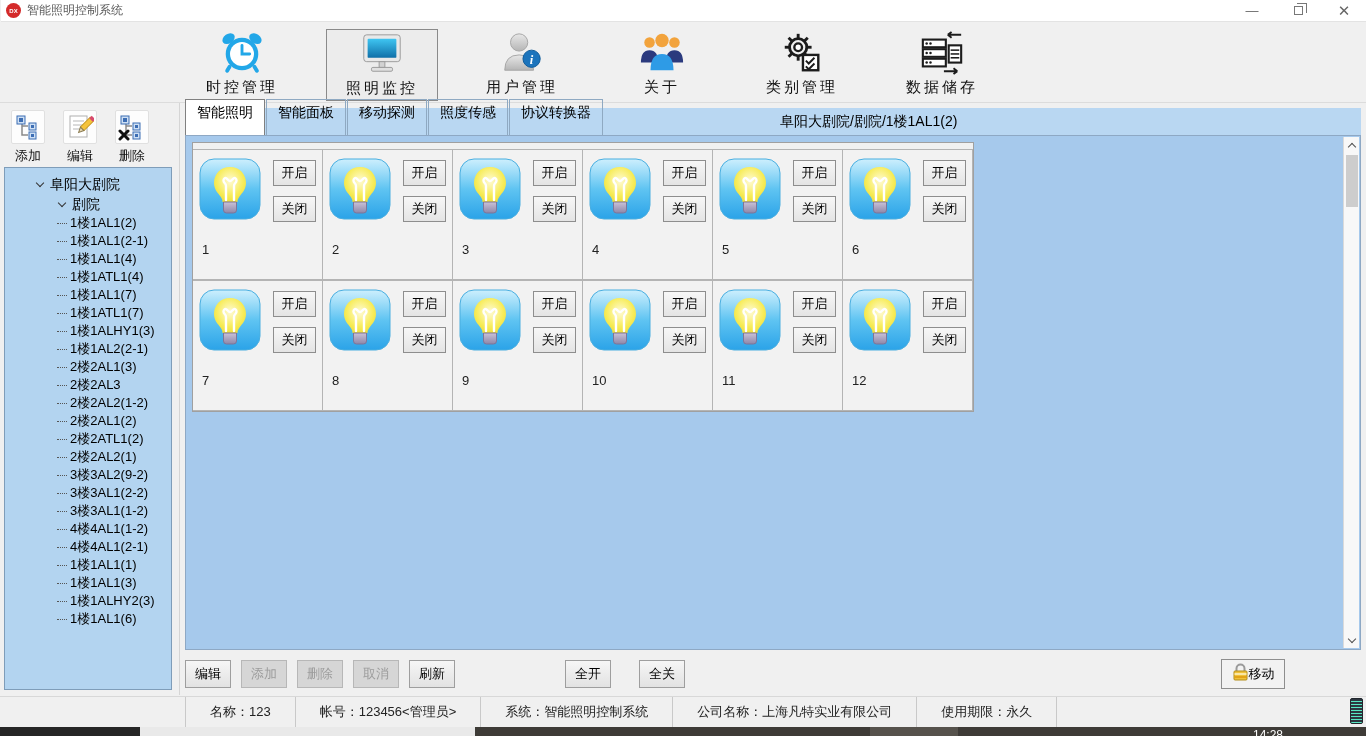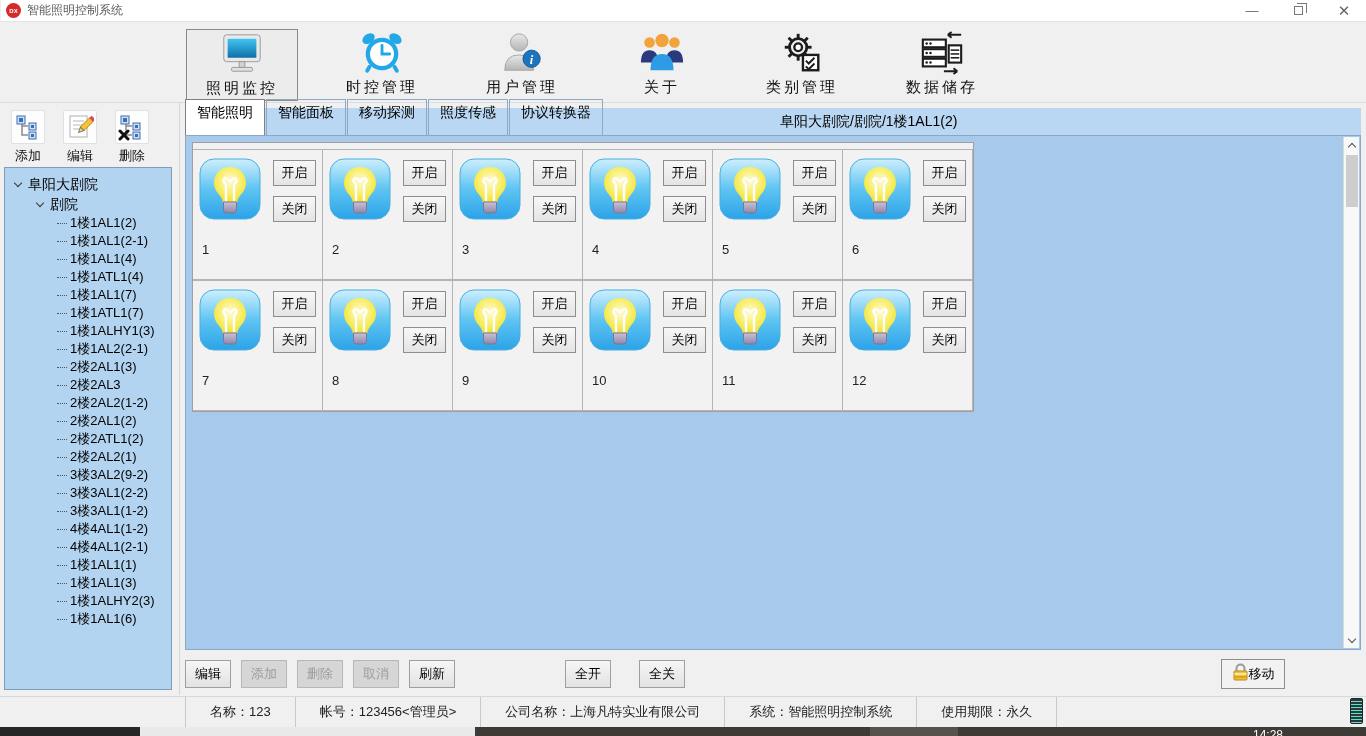--- a/index.html
+++ b/index.html
@@ -22,21 +22,21 @@
   .tb-icon { width:48px; height:48px; display:flex; align-items:center; justify-content:center; }
   .tb-label { font-size:15px; color:#111; letter-spacing:3px; margin-top:1px; white-space:nowrap; }
 
   
   .sidebar { position:absolute; left:0; top:103px; width:180px; height:592px; background:#f0f0f0; border-right:1px solid #d5d5d5; }
   .side-btns { display:flex; gap:8px; padding:7px 0 0 6px; }
   .side-btn { width:44px; display:flex; flex-direction:column; align-items:center; cursor:pointer; }
   .side-btn .ic { width:34px; height:34px; display:flex; align-items:center; justify-content:center; background:#fdfdfd; border:1px solid #e0e0e0; border-radius:2px; }
   .side-btn .lb { font-size:13px; color:#111; margin-top:3px; }
   .tree { position:absolute; left:4px; top:64px; width:168px; bottom:5px; background:#b3d4f0; border:1px solid #7f9db9; overflow:hidden; padding-top:6px; }
-  .tree-root, .tree-group { font-size:14px; color:#000; height:20px; line-height:20px; white-space:nowrap; }
+  .tree-root, .tree-group { font-size:14px; color:#000; height:20px; line-height:20px; white-space:nowrap;margin-left:22px; }
   .tree-root { padding-left:10px; }
   .tree-group { padding-left:32px; }
   .chev { display:inline-block; width:6px; height:6px; border-right:1.6px solid #333; border-bottom:1.6px solid #333; transform:rotate(45deg); margin-right:7px; position:relative; top:-3px; }
   .tree-item { font-size:13px; color:#000; height:18px; line-height:18px; padding-left:52px; white-space:nowrap; cursor:pointer; }
   .tree-item::before { content:""; display:inline-block; width:10px; border-top:1px dotted #555; margin-right:3px; vertical-align:middle; }
 
   
   .tabbar { position:absolute; left:185px; top:108px; right:5px; height:27px; background:#b9d7f2; display:flex; align-items:flex-end; }
   .tab { height:36px; line-height:25px; padding:0 11px; font-size:14px; color:#000; border:1px solid #8fa9c2; border-bottom:none; margin-right:1px; cursor:pointer; white-space:nowrap; }
   .tab.active { background:#ffffff; border-color:#808080; font-weight:normal; }
@@ -92,52 +92,52 @@
     <span class="win-btn">—</span>
     <span class="win-btn">
         <span class="restore-glyph"></span>
       </span>
     <span class="win-btn" style="font-size:15px;">✕</span>
   </div>
 </div>
 
 <div class="toolbar">
   <div class="tb-row">
-    <div class="tb-item active">
-      <div class="tb-icon">
-        <svg width="46" height="46" viewBox="0 0 48 48">
-          <defs>
-              <linearGradient id="scr" x1="0" y1="0" x2="0" y2="1">
-                <stop offset="0" stop-color="#3fc6f2"></stop>
-                <stop offset="1" stop-color="#0f6fa8"></stop>
-              </linearGradient>
-            </defs>
-          <rect x="5" y="4" width="38" height="28" rx="3" fill="#e9e9e9" stroke="#9a9a9a"></rect>
-          <rect x="9" y="8" width="30" height="20" rx="1" fill="url(#scr)"></rect>
-          <rect x="21" y="32" width="6" height="6" fill="#d2d2d2" stroke="#9a9a9a"></rect>
-          <rect x="13" y="38" width="22" height="4" rx="1.5" fill="#e0e0e0" stroke="#9a9a9a"></rect>
-        </svg>
-      </div>
-      <div class="tb-label">照明监控</div>
-    </div>
     <div class="tb-item">
       <div class="tb-icon">
         <svg width="46" height="46" viewBox="0 0 48 48">
           <g fill="#22a7e8">
             <ellipse cx="10" cy="9" rx="7" ry="5" transform="rotate(-35 10 9)"></ellipse>
             <ellipse cx="38" cy="9" rx="7" ry="5" transform="rotate(35 38 9)"></ellipse>
             <rect x="8" y="36" width="4" height="9" rx="2" transform="rotate(30 10 40)"></rect>
             <rect x="36" y="36" width="4" height="9" rx="2" transform="rotate(-30 38 40)"></rect>
           </g>
           <circle cx="24" cy="25" r="17" fill="#22a7e8"></circle>
           <circle cx="24" cy="25" r="12.5" fill="#ffffff"></circle>
           <path d="M24 16 v9 h8" stroke="#22a7e8" stroke-width="3" fill="none" stroke-linecap="round"></path>
         </svg>
       </div>
       <div class="tb-label">时控管理</div>
+    </div>
+    <div class="tb-item active">
+      <div class="tb-icon">
+        <svg width="46" height="46" viewBox="0 0 48 48">
+          <defs>
+              <linearGradient id="scr" x1="0" y1="0" x2="0" y2="1">
+                <stop offset="0" stop-color="#3fc6f2"></stop>
+                <stop offset="1" stop-color="#0f6fa8"></stop>
+              </linearGradient>
+            </defs>
+          <rect x="5" y="4" width="38" height="28" rx="3" fill="#e9e9e9" stroke="#9a9a9a"></rect>
+          <rect x="9" y="8" width="30" height="20" rx="1" fill="url(#scr)"></rect>
+          <rect x="21" y="32" width="6" height="6" fill="#d2d2d2" stroke="#9a9a9a"></rect>
+          <rect x="13" y="38" width="22" height="4" rx="1.5" fill="#e0e0e0" stroke="#9a9a9a"></rect>
+        </svg>
+      </div>
+      <div class="tb-label">照明监控</div>
     </div>
     <div class="tb-item">
       <div class="tb-icon">
         <svg width="46" height="46" viewBox="0 0 48 48">
           <defs>
               <linearGradient id="usr" x1="0" y1="0" x2="0" y2="1">
                 <stop offset="0" stop-color="#e8e8e8"></stop>
                 <stop offset="1" stop-color="#b5b5b5"></stop>
               </linearGradient>
             </defs>
@@ -699,22 +699,22 @@
       </svg>
     </span>
     <span>移动</span>
   </div>
 </div>
 
 <div class="statusbar">
   <div class="sb-lead"></div>
   <div class="sb-seg">名称：123</div>
     <div class="sb-seg">帐号：123456&lt;管理员&gt;</div>
+    <div class="sb-seg">系统：智能照明控制系统</div>
     <div class="sb-seg">公司名称：上海凡特实业有限公司</div>
-    <div class="sb-seg">系统：智能照明控制系统</div>
     <div class="sb-seg">使用期限：永久</div>
 </div>
 
 <div class="taskbar">
   <div class="tk-start"></div>
   <div class="tk-light"></div>
   <div class="tk-open"></div>
   <div class="tk-clock">14:28</div>
 </div>
 <div class="peek-widget"></div>

